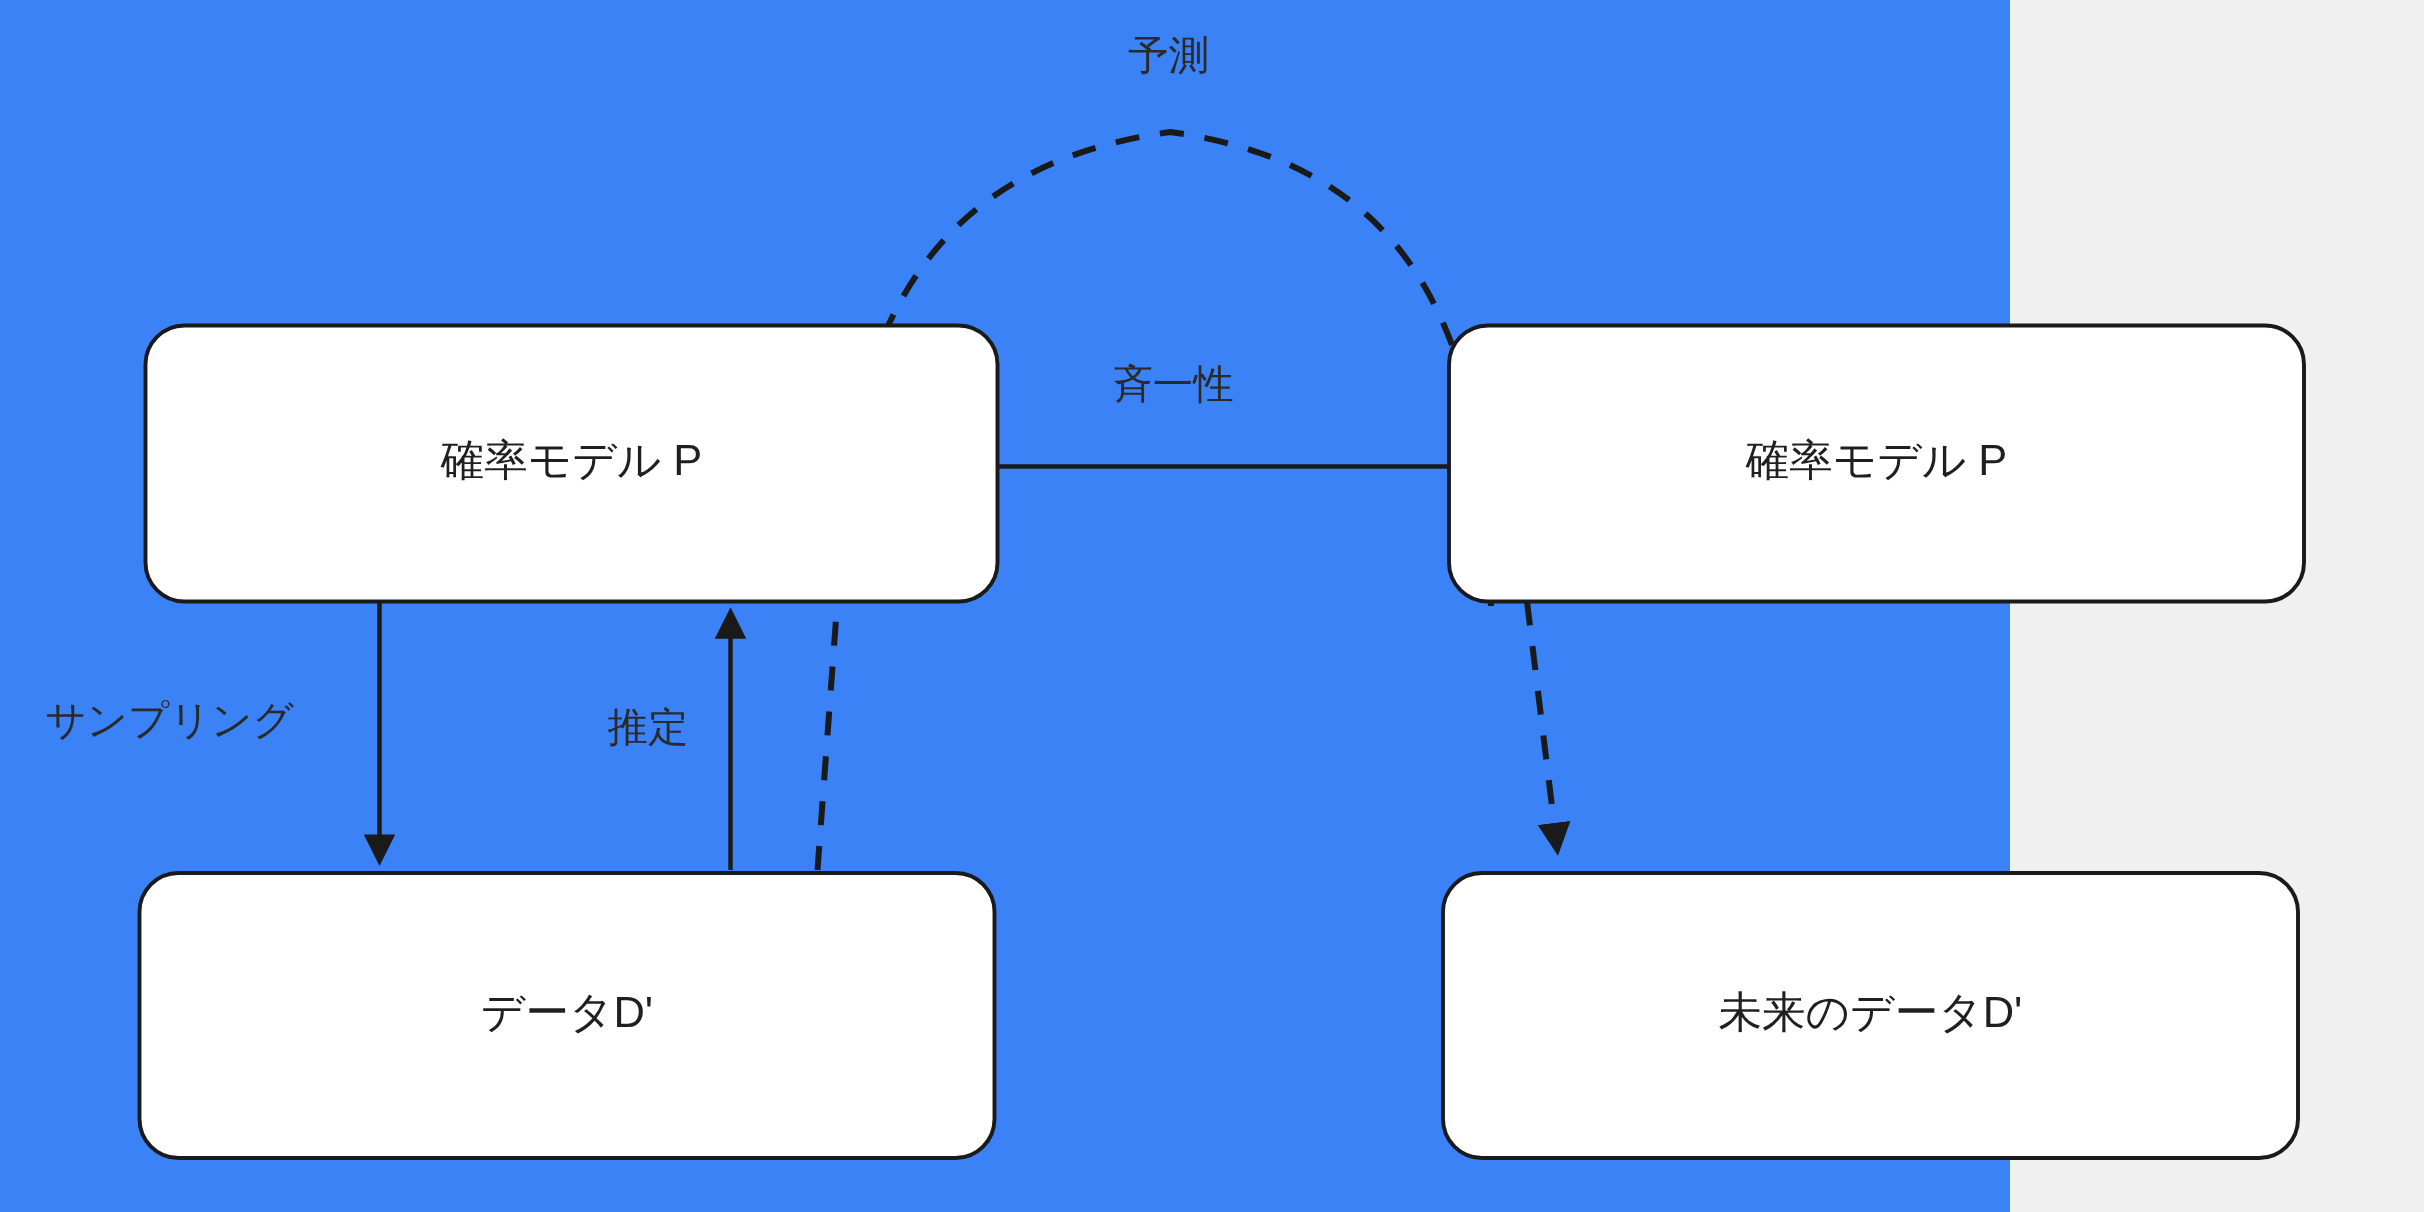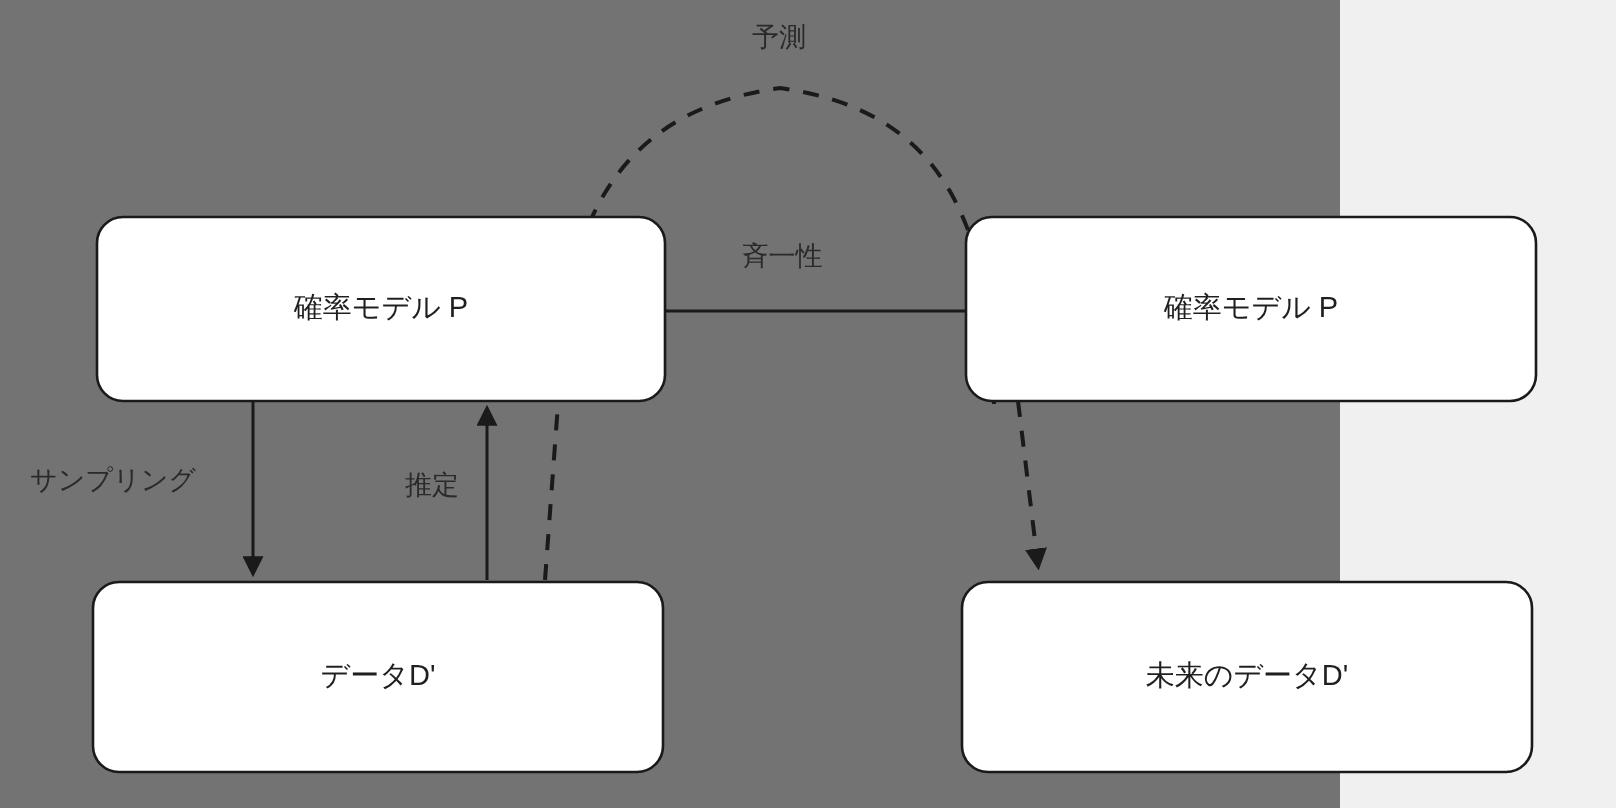--- a/index.html
+++ b/index.html
@@ -10,21 +10,21 @@
   body {
     width: 1616px;
     height: 808px;
     overflow: hidden;
     font-family: "Liberation Sans", "DejaVu Sans", sans-serif;
   }
   #diagram-root {
     position: relative;
     width: 1340px;
     height: 808px;
-    background: #737373;
+    background: #3b82f6;
   }
   #diagram-svg {
     position: absolute;
     top: 0;
     left: 0;
     width: 1616px;
     height: 808px;
     display: block;
   }
   .node-box {

